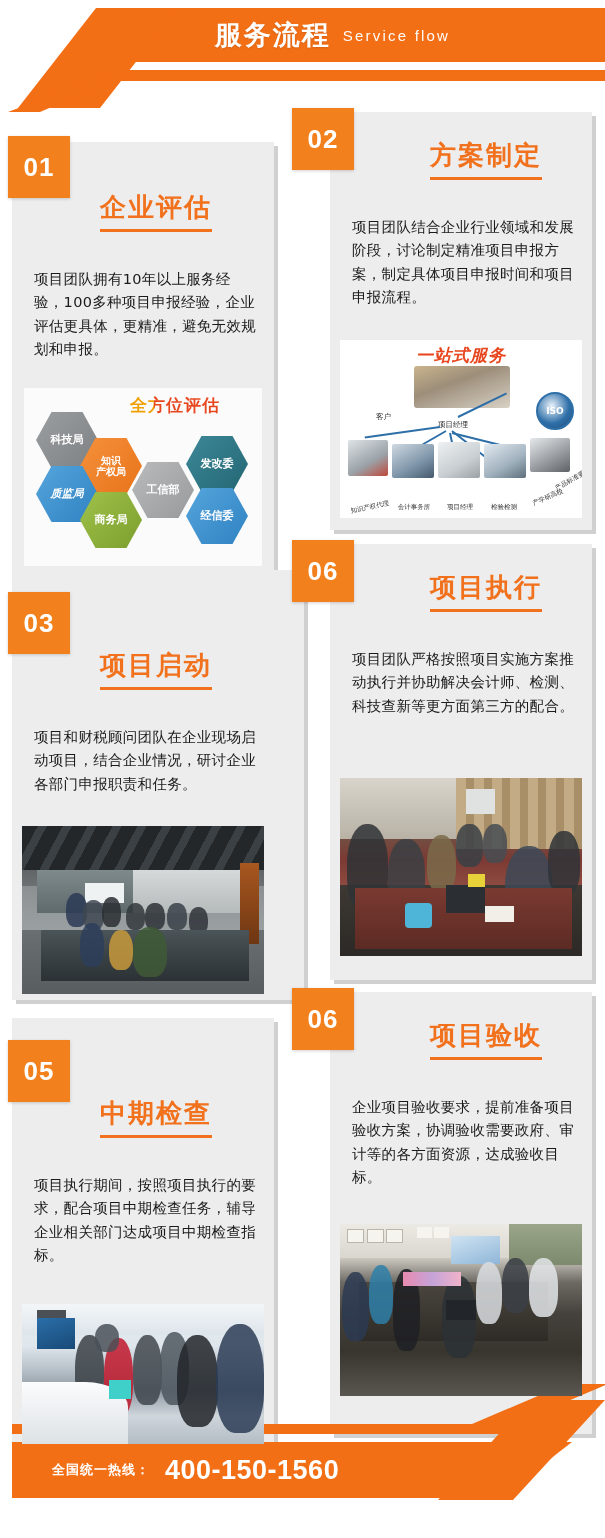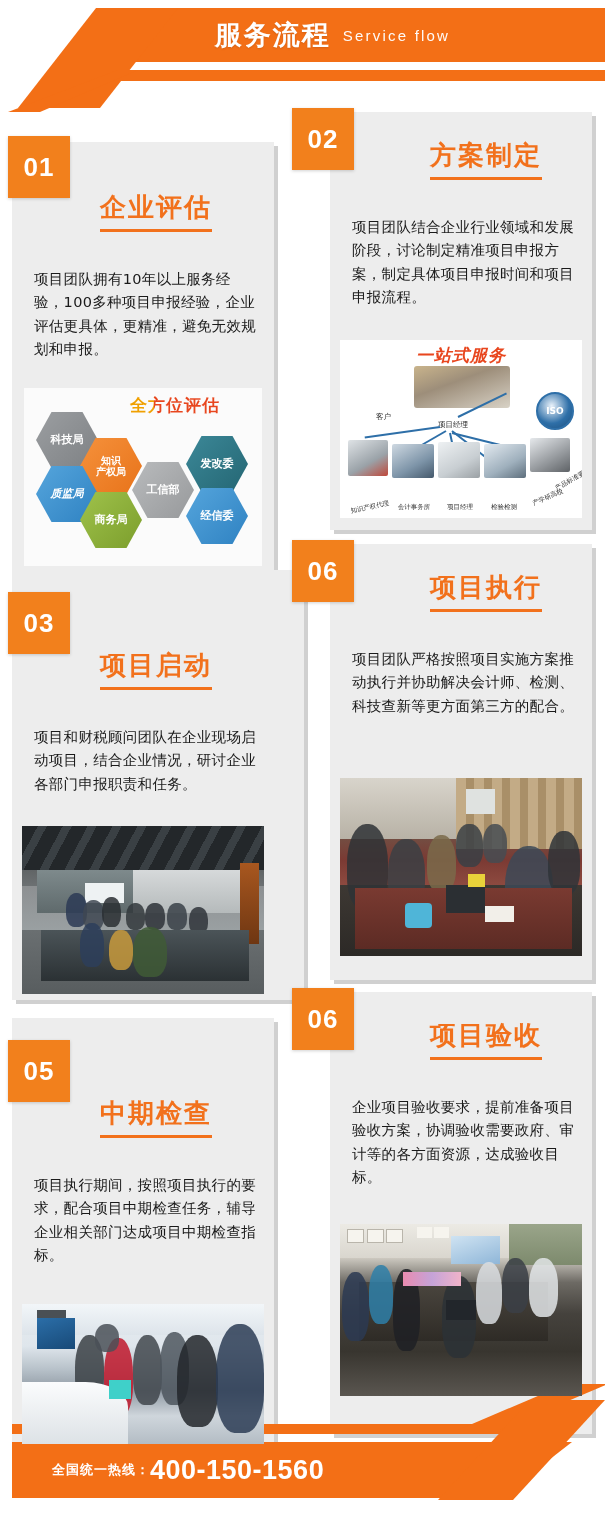--- a/index.html
+++ b/index.html
@@ -212,21 +212,21 @@
     background:#F36F16;
     -webkit-clip-path: polygon(108px 0, 150px 0, 42px 46px, 0 46px);
     clip-path: polygon(108px 0, 150px 0, 42px 46px, 0 46px);
   }
   .ftr-content{
     position:absolute; left:52px; top:24px; height:56px;
     display:flex; align-items:center; z-index:3;
   }
   .ftr-label{ color:#ffffff; font-size:13px; font-weight:bold; letter-spacing:1px;
               font-family:"DejaVu Sans","Liberation Sans",sans-serif; }
-  .ftr-phone{ color:#ffffff; font-size:27px; font-weight:bold; letter-spacing:.5px; margin-left:0; }
+  .ftr-phone{ color:#ffffff; font-size:27px; font-weight:bold; letter-spacing:.5px; margin-left:15px; }
 </style>
 </head>
 <body>
 
 <div class="header">
   <div class="hdr-band"></div>
   <div class="hdr-diag"></div>
   <div class="hdr-stripe"></div>
   <div class="hdr-stripe-diag"></div>
   <div class="hdr-titlewrap">

